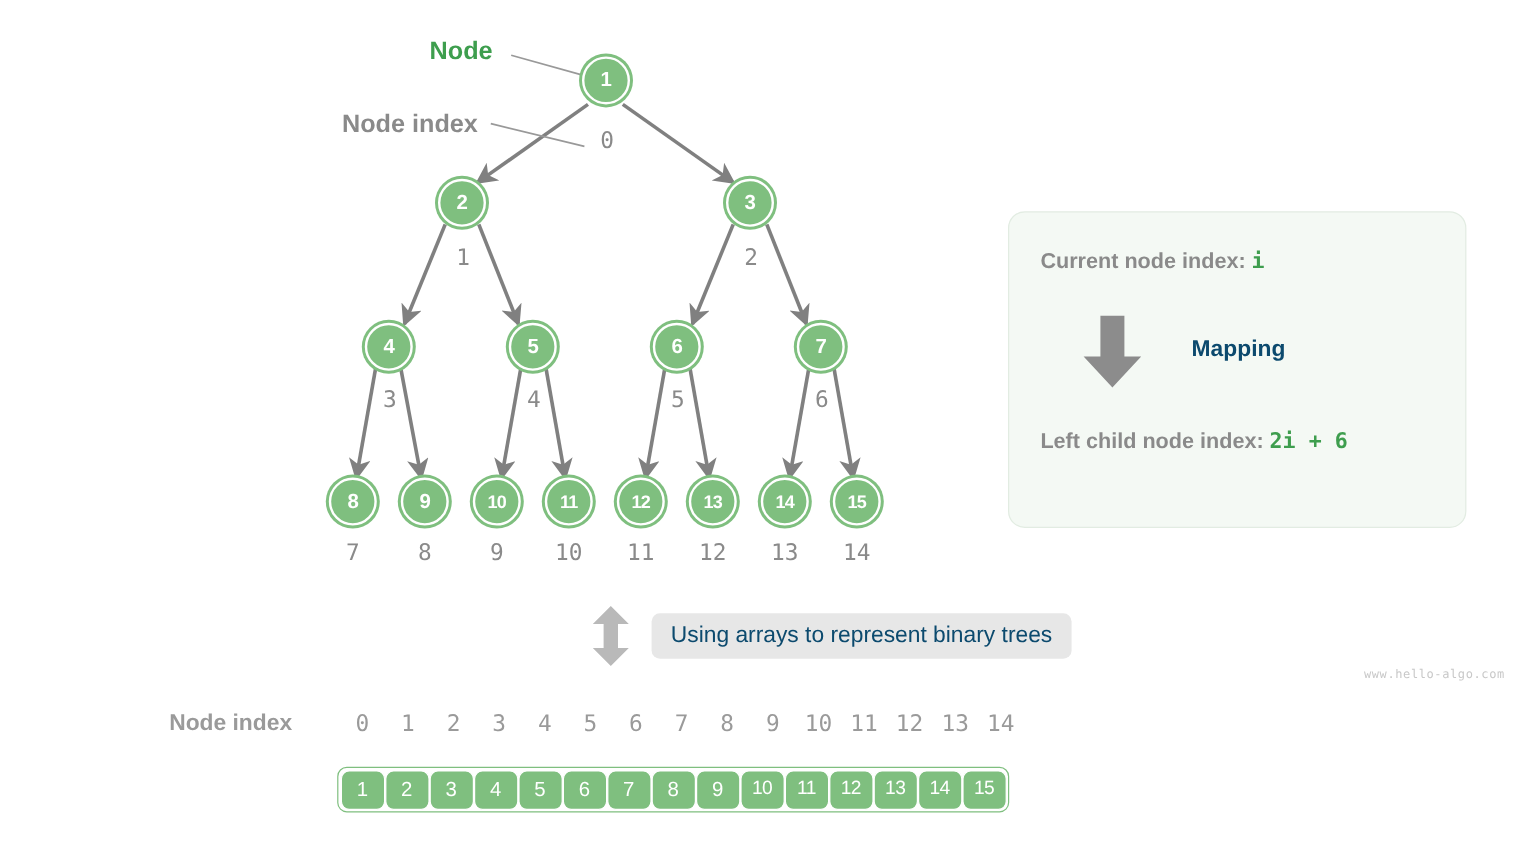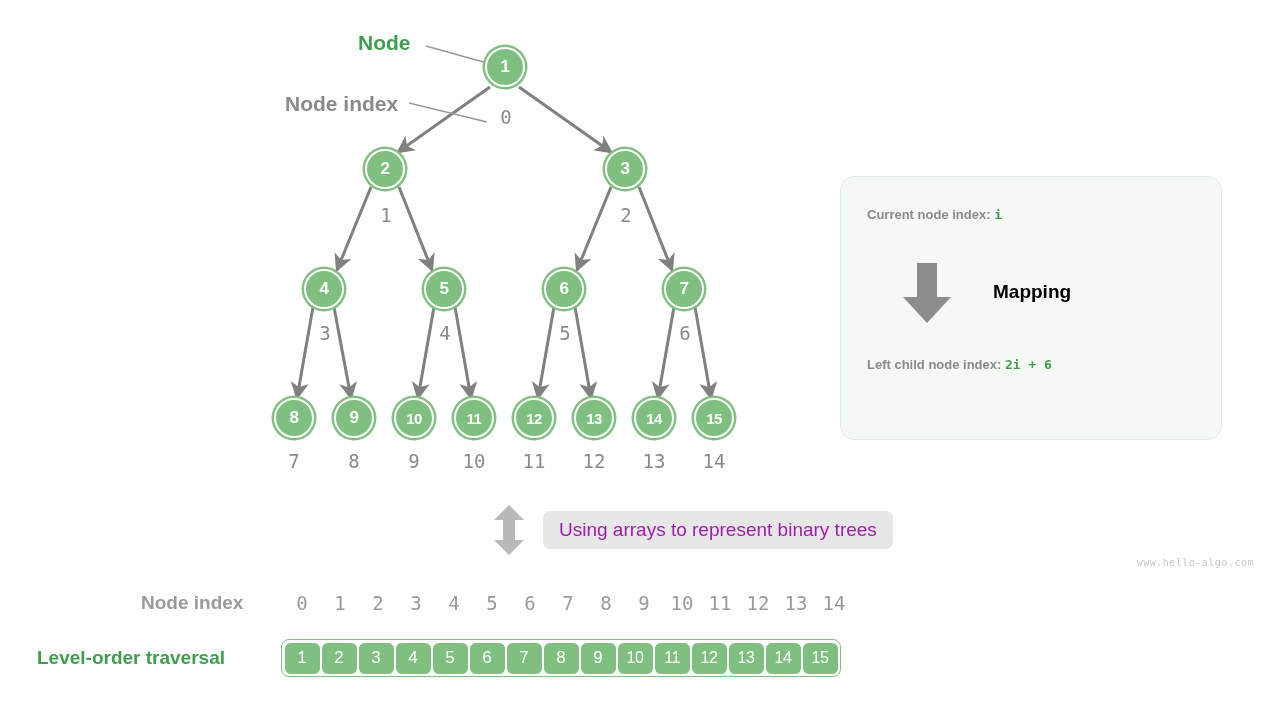--- a/index.html
+++ b/index.html
@@ -87,37 +87,37 @@
     width: 382px;
     height: 264px;
     background: #f4f9f4;
     border: 1.5px solid #e2ece2;
     border-radius: 14px;
     box-sizing: border-box;
   }
   .ib-line {
     position: absolute;
     color: #8a8a8a;
-    font-size: 13px;
+    font-size: 18px;
     font-weight: bold;
     white-space: nowrap;
   }
   .ib-line .val {
     color: #3e9e4e;
     font-family: "DejaVu Sans Mono", monospace;
     font-weight: bold;
   }
   #ib-current { left: 26px; top: 30px; }
   #ib-left    { left: 26px; top: 180px; }
   #ib-right   { left: 26px; top: 216px; }
   #ib-mapping {
     position: absolute;
     left: 152px;
     top: 104px;
-    color: #000000;
+    color: #0c4a6e;
     font-size: 19px;
     font-weight: bold;
   }
   #ib-arrow {
     position: absolute;
     left: 60px;
     top: 86px;
     width: 52px;
     height: 62px;
   }
@@ -133,21 +133,21 @@
   #mid-caption {
     position: absolute;
     left: 543px;
     top: 511px;
     height: 38px;
     padding: 0 16px;
     background: #e7e7e7;
     border-radius: 7px;
     display: flex;
     align-items: center;
-    color: #a21caf;
+    color: #0c4a6e;
     font-size: 19px;
   }
 
   
   #row-index-label {
     position: absolute;
     left: 141px;
     top: 592px;
     color: #9a9a9a;
     font-size: 19px;
@@ -303,21 +303,20 @@
   </div>
 
   <svg id="mid-arrow" viewBox="0 0 38 50">
     <path d="M19,0 L34,15 L25,15 L25,35 L34,35 L19,50 L4,35 L13,35 L13,15 L4,15 Z" fill="#b9b9b9"></path>
   </svg>
   <div id="mid-caption">
     <span>Using arrays to represent binary trees</span>
   </div>
 
   <div id="row-index-label">Node index</div>
-  <div id="row-trav-label">Level-order traversal</div>
 
   <div id="arr-indices">
     <span class="arr-idx">0</span>
     <span class="arr-idx">1</span>
     <span class="arr-idx">2</span>
     <span class="arr-idx">3</span>
     <span class="arr-idx">4</span>
     <span class="arr-idx">5</span>
     <span class="arr-idx">6</span>
     <span class="arr-idx">7</span>

